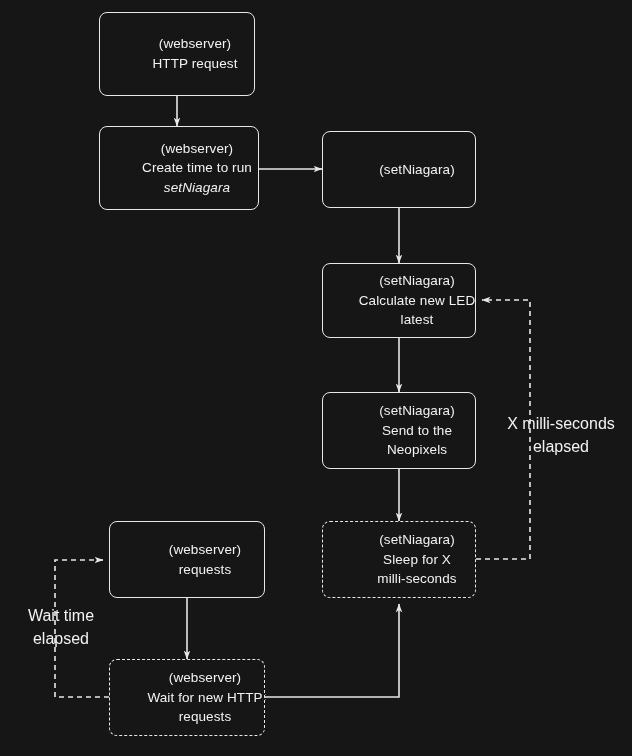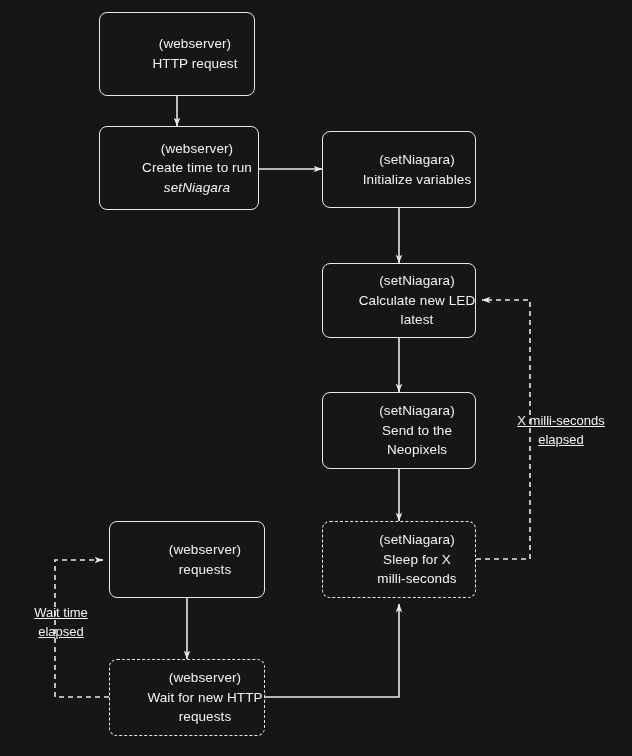--- a/index.html
+++ b/index.html
@@ -47,26 +47,25 @@
   .node .ln {
     display: block;
     white-space: nowrap;
   }
   .node .ln.italic {
     font-style: italic;
   }
   .edge-label {
     position: absolute;
     color: #f2f2f0;
-    font-size: 13px;
+    font-size: 16px;
     line-height: 1.45;
     text-align: center;
     z-index: 3;
     white-space: nowrap;
-    text-decoration: underline;
   }
 </style>
 </head>
 <body>
 
 <div id="canvas">
 
   <svg id="edges" viewBox="0 0 632 756" xmlns="http://www.w3.org/2000/svg">
     <defs>
       <marker id="arrow-end" markerWidth="10" markerHeight="10" refX="8.5" refY="3.6" orient="auto" markerUnits="userSpaceOnUse">
@@ -94,21 +93,20 @@
         <span class="ln">(webserver)</span>
         <span class="ln">HTTP request</span>
       </div>
       <div class="node" style="left: 99px; top: 126px; width: 160px; height: 84px; border-color: rgb(232, 232, 230); color: rgb(242, 242, 240);">
         <span class="ln">(webserver)</span>
         <span class="ln">Create time to run</span>
         <span class="ln italic">setNiagara</span>
       </div>
       <div class="node" style="left: 322px; top: 131px; width: 154px; height: 77px; border-color: rgb(232, 232, 230); color: rgb(242, 242, 240);">
         <span class="ln">(setNiagara)</span>
-        <span class="ln">Initialize variables</span>
       </div>
       <div class="node" style="left: 322px; top: 263px; width: 154px; height: 75px; border-color: rgb(232, 232, 230); color: rgb(242, 242, 240);">
         <span class="ln">(setNiagara)</span>
         <span class="ln">Calculate new LED</span>
         <span class="ln">latest</span>
       </div>
       <div class="node" style="left: 322px; top: 392px; width: 154px; height: 77px; border-color: rgb(232, 232, 230); color: rgb(242, 242, 240);">
         <span class="ln">(setNiagara)</span>
         <span class="ln">Send to the</span>
         <span class="ln">Neopixels</span>

